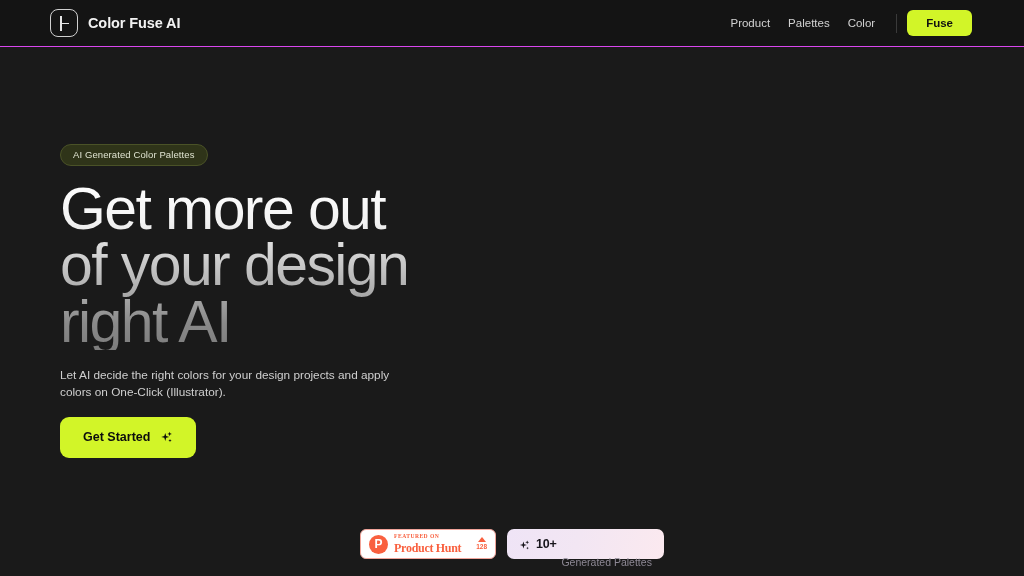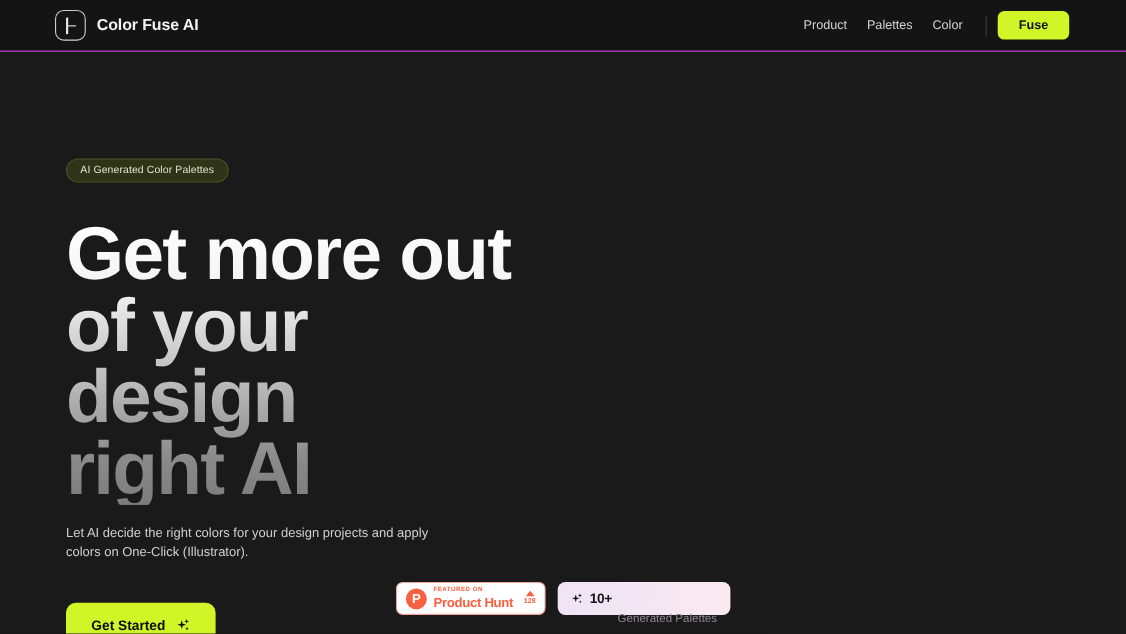--- a/index.html
+++ b/index.html
@@ -69,44 +69,44 @@
     border:1px solid #4a5227;
     border-radius:999px;
     padding:4px 12px 5px;
     font-size:9.5px;
     color:#dfe3d0;
     letter-spacing:0.1px;
     white-space:nowrap;
   }
 
   .headline{
-    margin-top:33px;
-    font-size:68px;
-    font-weight:bold;
+    margin-top:15px;
+    font-size:59px;
+    font-weight:normal;
     line-height:0.955;
     letter-spacing:-1.6px;
     background:linear-gradient(180deg,#ffffff 0%,#f3f3f3 24%,#b9b9b9 58%,#8a8a8a 84%,#7c7c7c 100%);
     -webkit-background-clip:text;
     background-clip:text;
     color:transparent;
     -webkit-text-fill-color:transparent;
     width:420px;
   }
   .headline .l{ display:block; }
 
   .subtext{
     margin-top:17px;
     font-size:11.8px;
     line-height:1.42;
     color:#cfcfcf;
     width:345px;
   }
 
   .cta{
-    margin-top:39px;
+    margin-top:16px;
     display:inline-flex; align-items:center; gap:9px;
     background:#d2f528; color:#0d0d0d;
     border:none; border-radius:9px;
     padding:13px 22px 13px 23px;
     font-size:12.5px; font-weight:bold;
     cursor:pointer;
     font-family:"Liberation Sans", sans-serif;
   }
   .cta .spark{ display:block; width:15px; height:15px; }
 
@@ -126,21 +126,21 @@
     gap:6px;
   }
   .ph-logo{
     width:19px; height:19px; border-radius:50%;
     background:#f9603f;
     color:#fff; font-weight:bold; font-size:12px;
     display:flex; align-items:center; justify-content:center;
     flex:0 0 auto;
     font-family:"Liberation Sans", sans-serif;
   }
-  .ph-texts{ display:flex; flex-direction:column; line-height:1; flex:1 1 auto; }
+  .ph-texts{ display:flex; flex-direction:column; line-height:1; flex:1 1 auto;font-family:Liberation Serif, serif; }
   .ph-featured{
     font-size:5.6px; font-weight:bold; color:#f9603f;
     letter-spacing:0.45px; margin-bottom:1.5px;
   }
   .ph-name{ font-size:12px; font-weight:bold; color:#f9603f; letter-spacing:-0.3px; }
   .ph-votes{
     display:flex; flex-direction:column; align-items:center;
     line-height:1; gap:2px; flex:0 0 auto;
   }
   .ph-tri{

